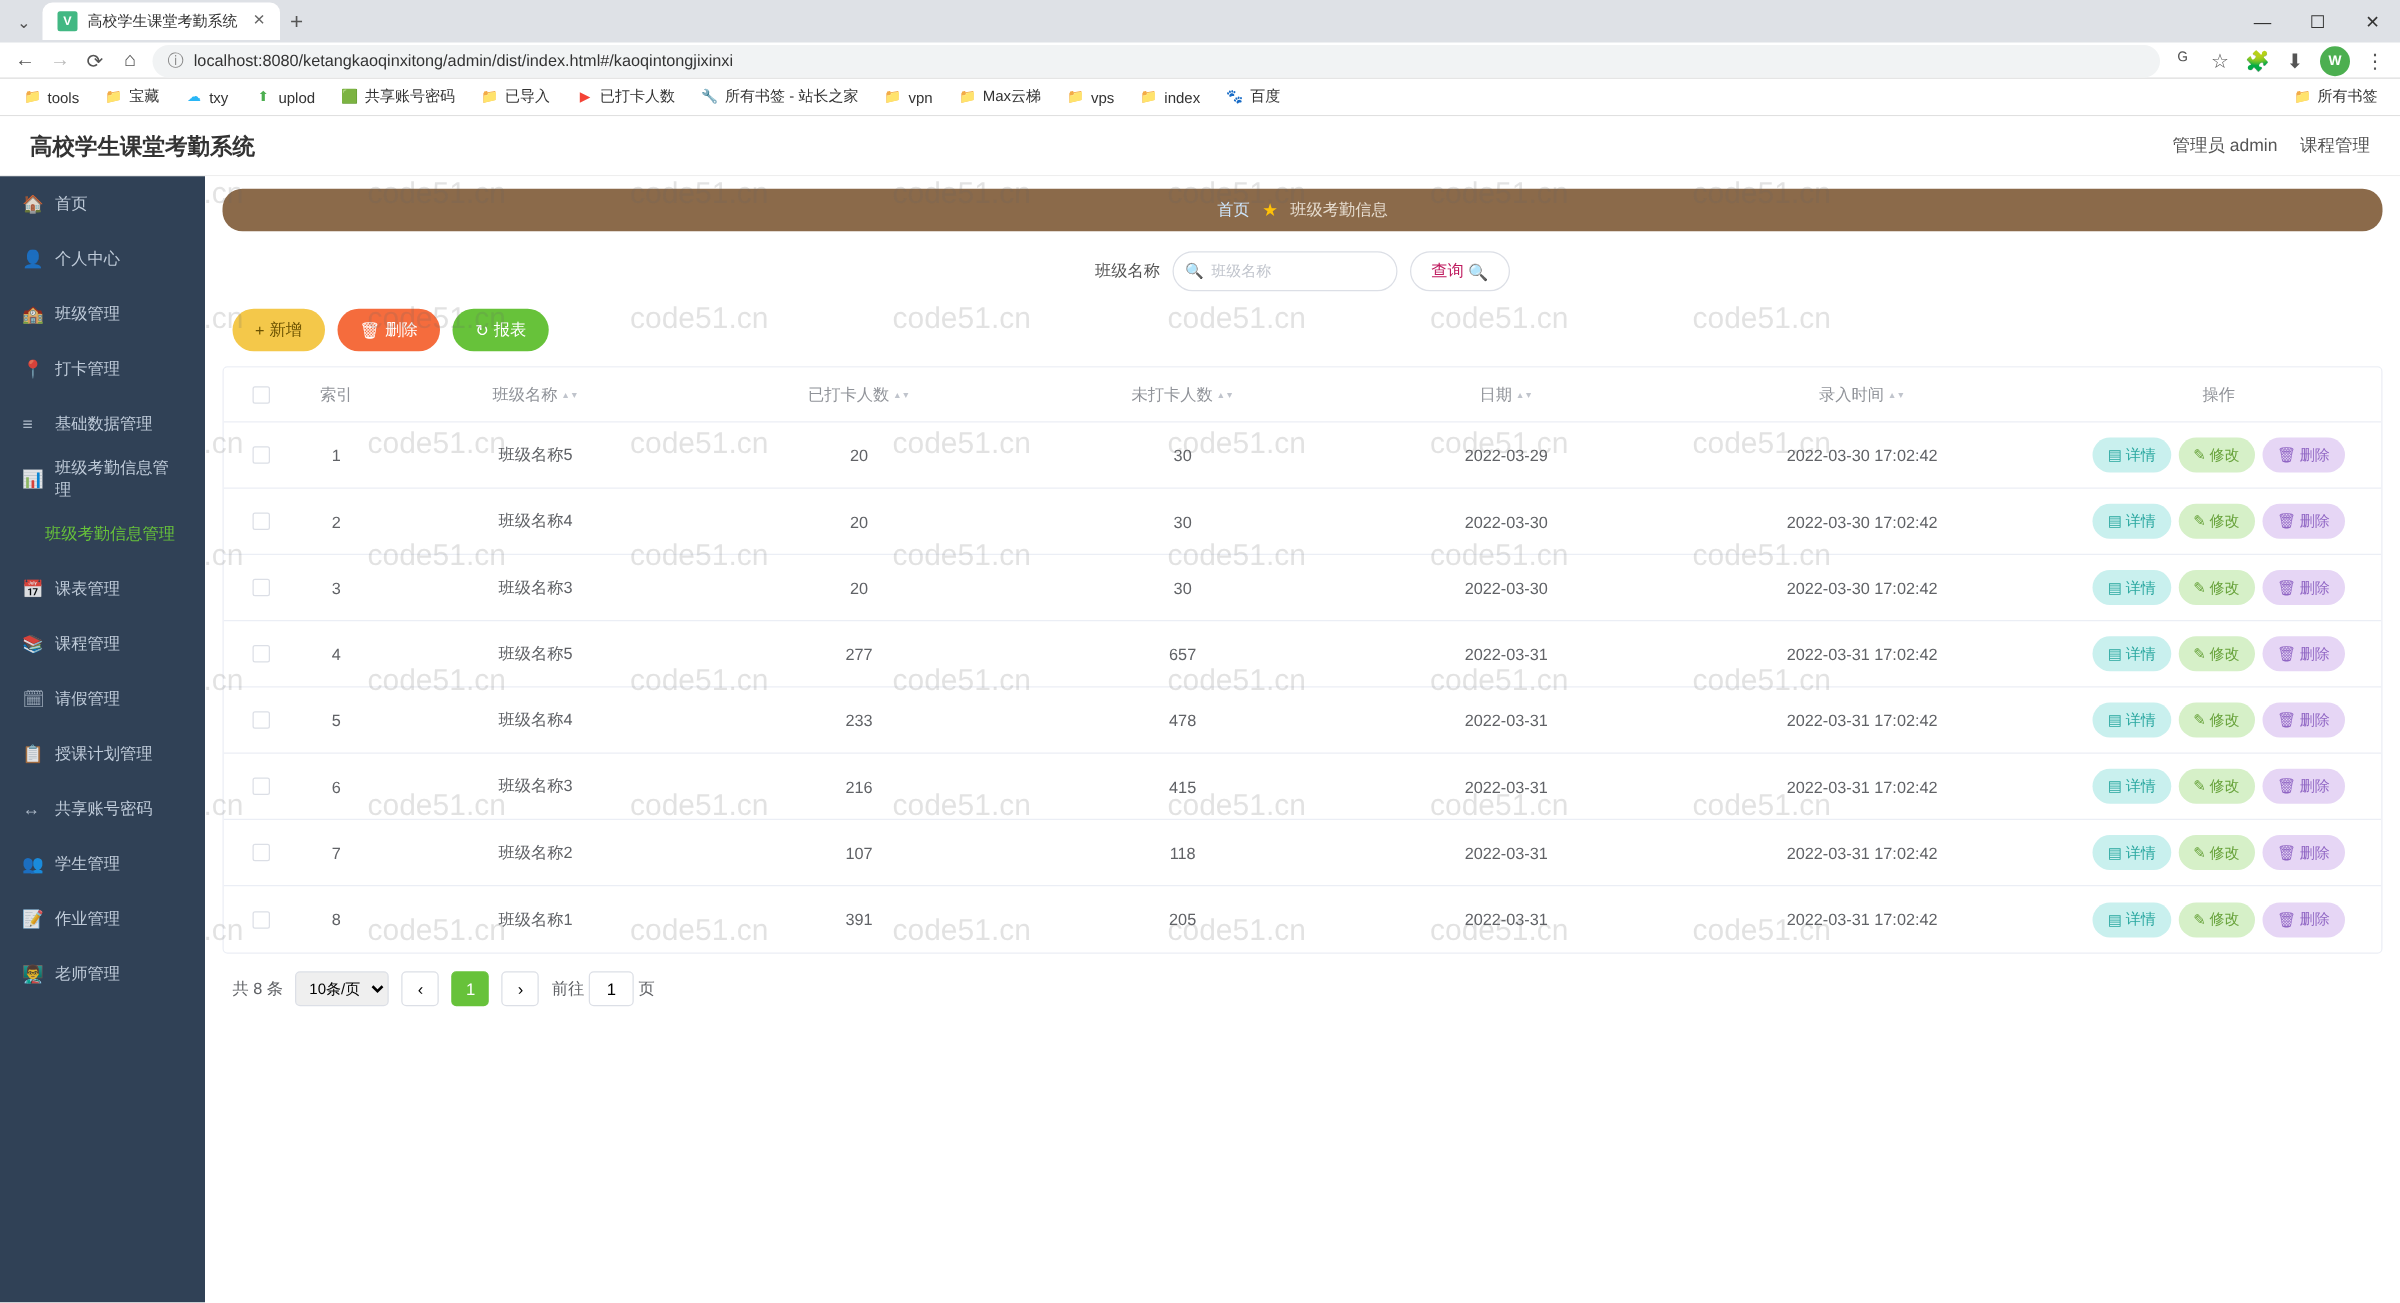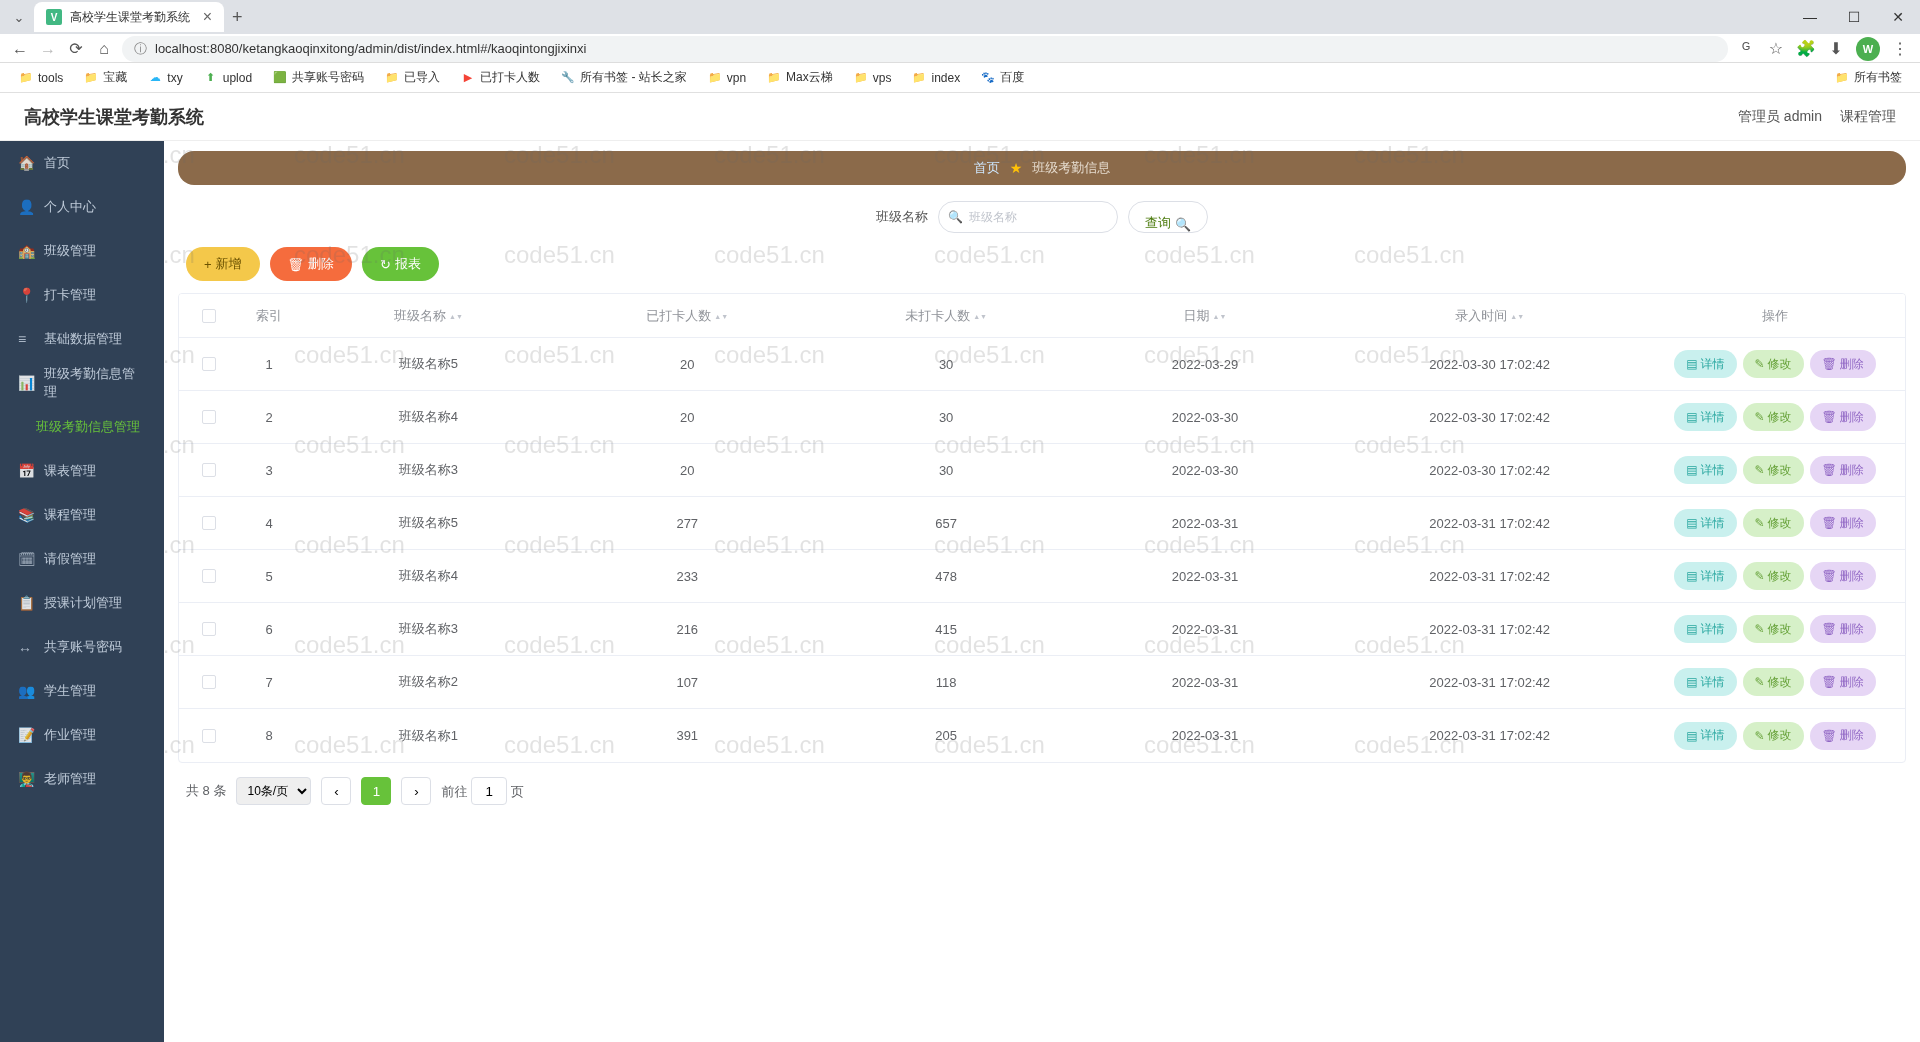--- a/index.html
+++ b/index.html
@@ -39,21 +39,21 @@
 .breadcrumb{background:#8b6a4a;border-radius:16px;height:34px;display:flex;align-items:center;justify-content:center;gap:10px;font-size:13px;color:#fff;margin-bottom:16px;}
 .bc-home{color:#cfe8ff;}
 .bc-star{color:#ffc107;font-size:14px;}
 .bc-current{color:#e6dccf;}
 .search-row{display:flex;justify-content:center;align-items:center;gap:10px;margin-bottom:14px;}
 .search-label{font-size:13px;color:#555;}
 .search-field{position:relative;width:180px;}
 .search-input{width:100%;height:32px;border:1px solid #dcdfe6;border-radius:16px;padding:0 12px 0 30px;font-size:12px;outline:none;}
 .search-input::placeholder{color:#c0c4cc;}
 .search-glyph{position:absolute;left:10px;top:50%;transform:translateY(-50%);color:#c0c4cc;font-size:12px;}
-.search-btn{height:32px;border:1px solid #dcdfe6;background:#fff;border-radius:16px;padding:0 16px;font-size:13px;color:#4d7c0f;cursor:pointer;display:flex;align-items:flex-end;gap:4px;}
+.search-btn{height:32px;border:1px solid #dcdfe6;background:#fff;border-radius:16px;padding:0 16px;font-size:13px;color:#be185d;cursor:pointer;display:flex;align-items:center;gap:4px;}
 .toolbar{display:flex;gap:10px;margin:0 0 12px 8px;}
 .tb-btn{height:34px;border:none;border-radius:17px;padding:0 18px;font-size:13px;cursor:pointer;display:flex;align-items:center;gap:4px;color:#fff;}
 .tb-add{background:#f4c84a;color:#6b5200;}
 .tb-del{background:#f56c3d;}
 .tb-rep{background:#67c23a;}
 .table{width:100%;border:1px solid #ebeef5;border-radius:4px;overflow:hidden;}
 .thead,.trow{display:grid;grid-template-columns:60px 60px 1fr 1fr 1fr 1fr 1.2fr 260px;align-items:center;}
 .thead{height:44px;background:#fff;color:#909399;font-size:13px;border-bottom:1px solid #ebeef5;}
 .thead .th,.trow .td{text-align:center;}
 .th-check,.td-check{display:flex;justify-content:center;}

